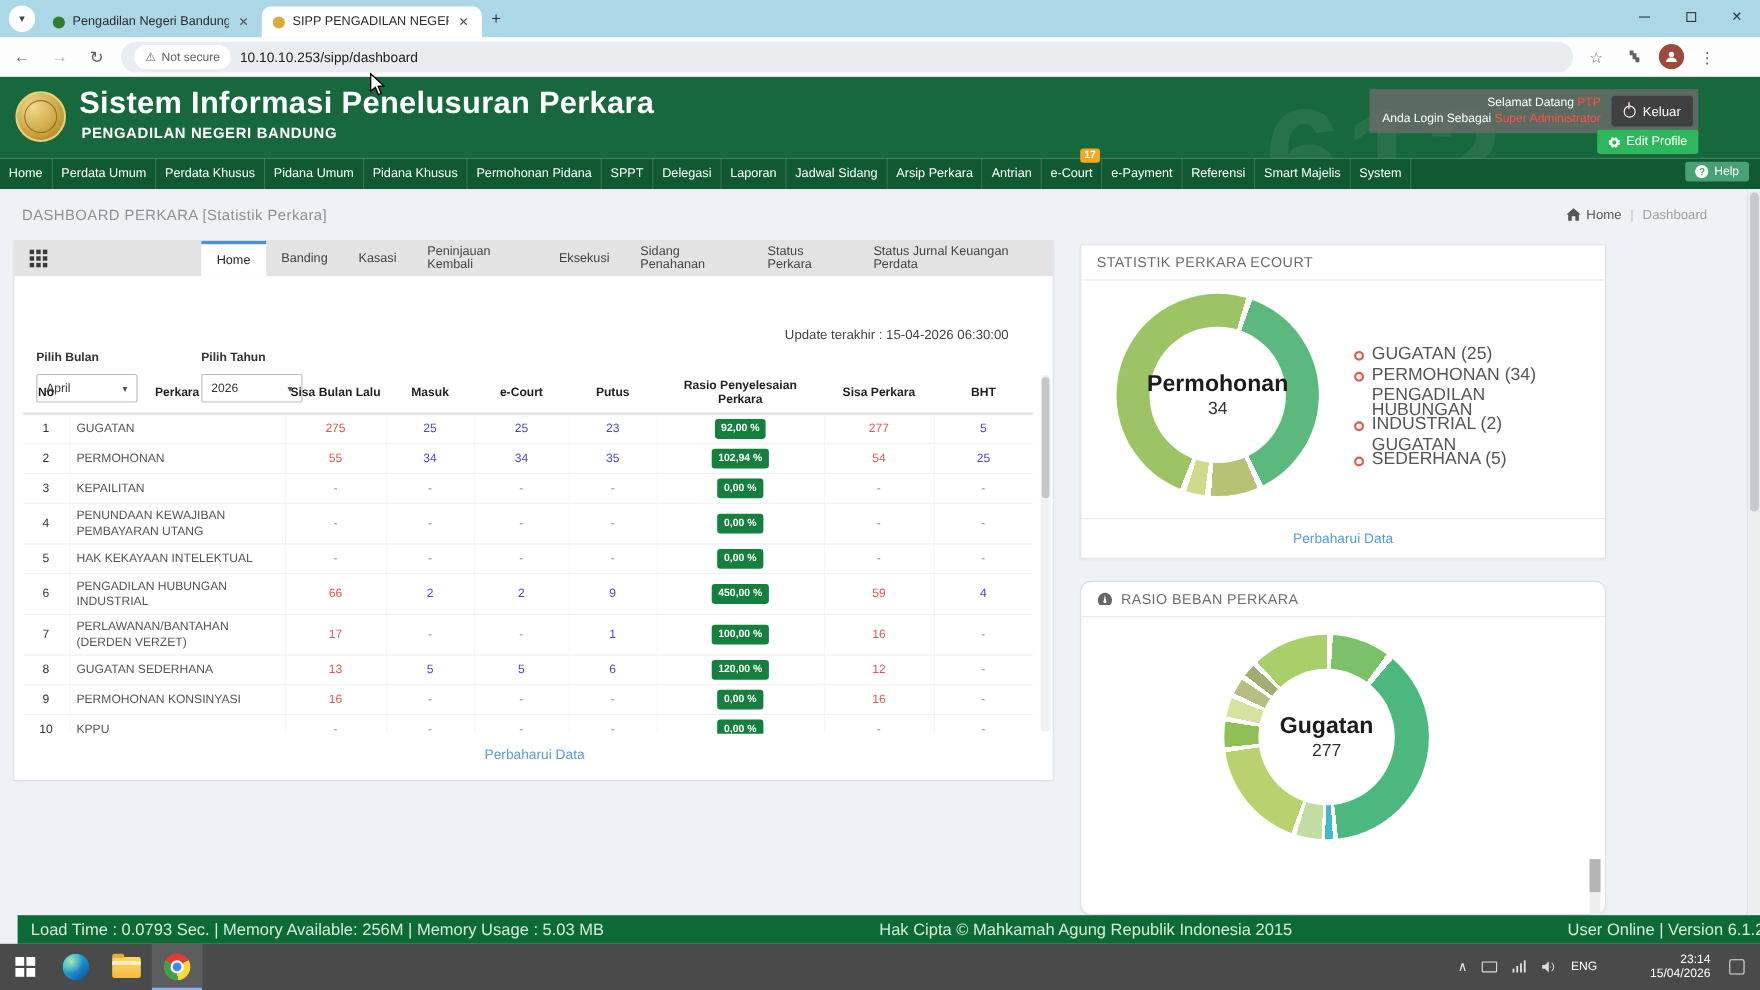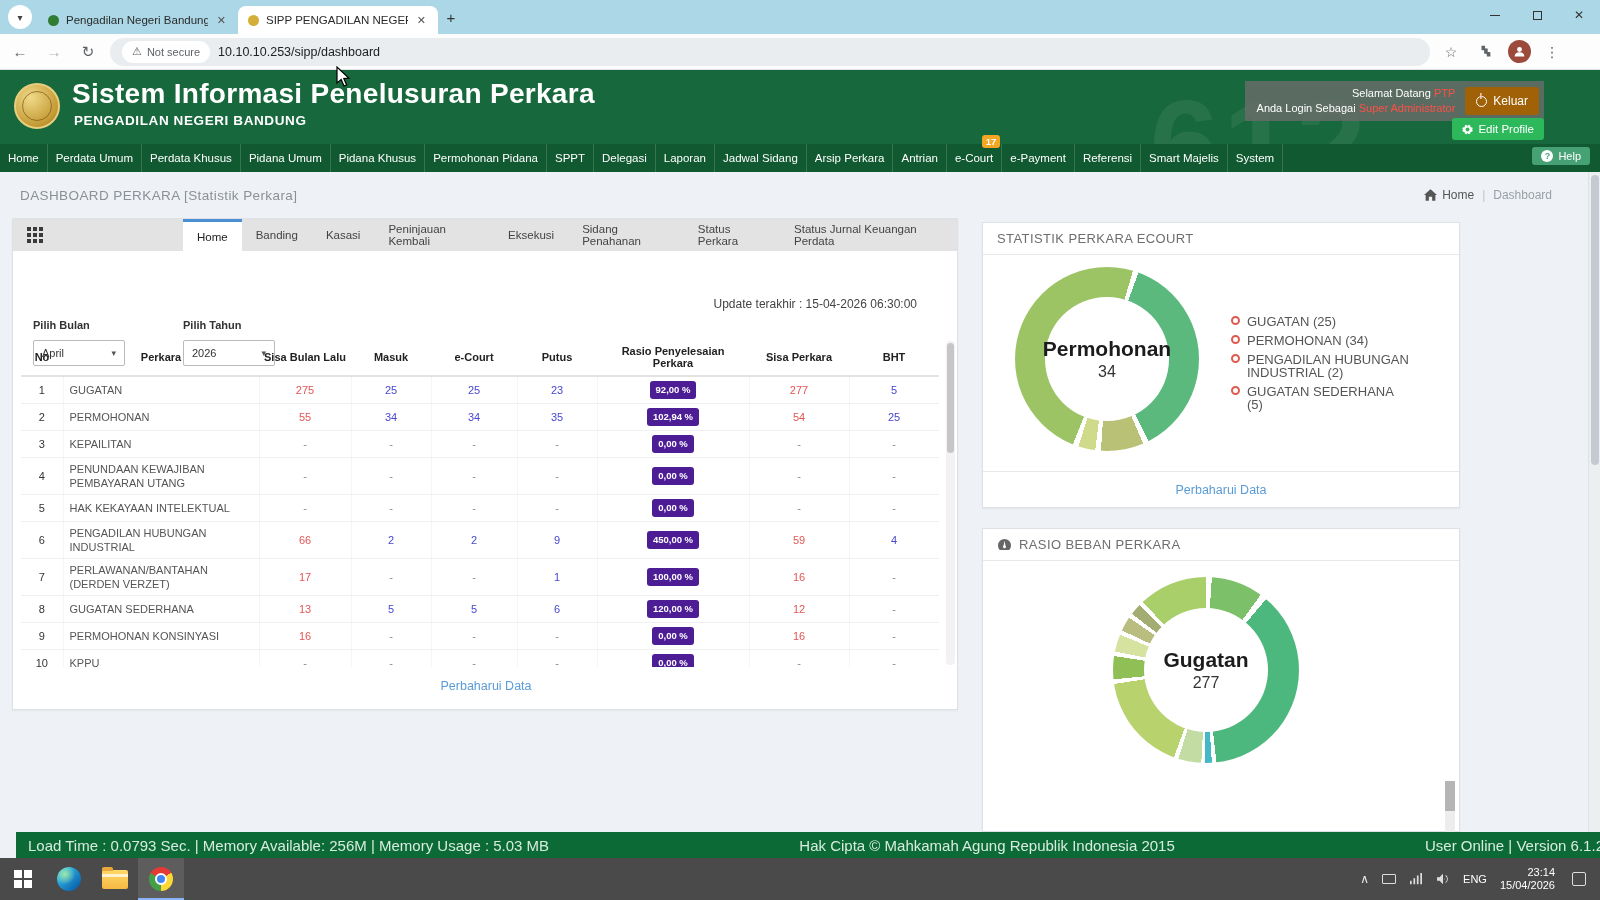--- a/index.html
+++ b/index.html
@@ -33,21 +33,21 @@
   #headwrap { position:absolute; left:0; top:70px; width:1600px; height:114px; overflow:hidden; }
   #appheader { position:absolute; left:0; top:0; width:1600px; height:74px; background:#17683c; }
   #watermark { position:absolute; right:230px; top:2px; font-size:125px; font-weight:bold; color:rgba(255,255,255,0.07); letter-spacing:4px; }
   #seal { position:absolute; left:14px; top:13px; width:46px; height:46px; border-radius:50%; background:radial-gradient(circle at 35% 30%, #f0d98a, #c49a33 70%, #8a671c); border:2px solid #e8cf7e; }
   #seal::after { content:""; position:absolute; inset:6px; border-radius:50%; border:1.5px solid rgba(120,85,20,0.7); }
   #apptitle { position:absolute; left:72px; top:8px; color:#fff; font-size:28px; font-weight:bold; letter-spacing:0.3px; }
   #appsub { position:absolute; left:74px; top:43px; color:#fff; font-size:13.5px; font-weight:bold; letter-spacing:0.6px; }
   #welcomebox { position:absolute; right:56px; top:11px; background:rgba(108,108,108,0.8); display:flex; align-items:center; gap:10px; padding:5px 5px 5px 12px; }
   .wline { text-align:right; color:#fff; font-size:11px; line-height:15px; }
   .wred { color:#ff5044; }
-  #logoutbtn { background:#a16207; color:#fff; font-size:12px; padding:7px 11px; border-radius:3px; display:flex; align-items:center; gap:6px; }
+  #logoutbtn { background:#404040; color:#fff; font-size:12px; padding:7px 11px; border-radius:3px; display:flex; align-items:center; gap:6px; }
   .pwr { position:relative; width:11px; height:11px; border:1.6px solid #fff; border-radius:50%; }
   .pwr i { position:absolute; left:50%; top:-4px; width:1.6px; height:6px; background:#e8584a; border-left:1.6px solid #fff; transform:translateX(-1.6px); }
   #editprofile { position:absolute; right:56px; top:48px; background:#2eb85c; color:#fff; font-size:11.5px; padding:5px 10px; border-radius:3px; display:flex; align-items:center; gap:5px; }
 
   #navbar { position:absolute; left:0; top:74px; width:1600px; height:28px; background:#115a31; display:flex; align-items:stretch; }
   .nav-item { position:relative; display:flex; align-items:center; padding:0 8px; color:#fff; font-size:11.5px; border-right:1px solid rgba(255,255,255,0.16); white-space:nowrap; }
   .nav-badge { position:absolute; top:-9px; right:1px; background:#f5a623; color:#fff; font-size:9.5px; font-weight:bold; padding:1px 4px; border-radius:3px; }
   #helpbtn { position:absolute; right:10px; top:3px; background:#46a275; color:#fff; font-size:11px; padding:3px 9px; border-radius:3px; display:flex; align-items:center; gap:5px; }
   .qmark { width:12px; height:12px; border-radius:50%; background:#fff; color:#46a275; font-size:9px; font-weight:bold; display:flex; align-items:center; justify-content:center; }
 
@@ -74,39 +74,39 @@
   .fselect .chev { font-size:9px; color:#555; }
   #updatetxt { position:absolute; right:40px; top:78px; font-size:12px; color:#444; }
 
   #tablewrap { position:absolute; left:8px; top:120px; width:918px; height:328px; overflow:hidden; }
   table { width:100%; border-collapse:collapse; table-layout:fixed; }
   th { font-size:11px; color:#222; padding:6px 4px; border-bottom:2px solid #e2e2e2; font-weight:bold; }
   td { font-size:11px; color:#333; padding:4px 6px; border-bottom:1px solid #f0f0f0; border-right:1px solid #f5f5f5; text-align:center; line-height:14px; }
   td.pname { text-align:left; color:#555; }
   col.c-no{width:42px} col.c-nm{width:196px} col.c-sl{width:92px} col.c-mk{width:80px} col.c-ec{width:86px} col.c-pt{width:80px} col.c-rs{width:152px} col.c-sp{width:100px} col.c-bh{width:90px}
   .vred { color:#e25555; } .vblue { color:#4747d1; } .vdash { color:#888; }
-  .badge { display:inline-block; background:#4c1d95; color:#fff; font-size:9.5px; font-weight:bold; padding:2px 6px; border-radius:3px; }
+  .badge { display:inline-block; background:#15803d; color:#fff; font-size:9.5px; font-weight:bold; padding:2px 6px; border-radius:3px; }
   #tscroll { position:absolute; right:2px; top:122px; width:9px; height:324px; background:#f2f2f2; border-radius:4px; }
   #tscroll i { position:absolute; left:1px; top:2px; width:7px; height:110px; background:#c6c6c6; border-radius:4px; display:block; }
   #refresh1 { position:absolute; left:0; width:946px; top:460px; text-align:center; font-size:12.5px; color:#5b9bd5; }
 
   .panelhead { height:32px; display:flex; align-items:center; gap:7px; padding:0 14px; font-size:13px; color:#6e6e6e; letter-spacing:0.4px; border-bottom:1px solid #e8e8e8; }
   #card1 { left:982px; top:50px; width:478px; height:286px; }
   #donut1 { position:absolute; left:32px; top:44px; width:184px; height:184px; border-radius:50%; }
   #donut2 { position:absolute; left:130px; top:48px; width:186px; height:186px; border-radius:50%; }
   .donut::after { content:""; position:absolute; inset:16.5%; background:#fff; border-radius:50%; }
   .dcenter { position:absolute; inset:0; display:flex; flex-direction:column; align-items:center; justify-content:center; z-index:2; }
   .dcenter .dn { font-size:21px; font-weight:bold; color:#1c1c1c; }
   .dcenter .dv { font-size:16px; color:#333; margin-top:2px; }
   #legend { position:absolute; left:248px; top:92px; display:flex; flex-direction:column; gap:6px; }
-  .lgitem { display:flex; gap:7px; font-size:13px; color:#555; max-width:180px; line-height:13px; }
+  .lgitem { display:flex; gap:7px; font-size:16px; color:#555; max-width:180px; line-height:13px;align-items:flex-end; }
   .lgdot { flex:none; width:9px; height:9px; border:2px solid #e05a4e; border-radius:50%; margin-top:1px; }
   #card1foot { position:absolute; left:0; bottom:0; width:100%; height:36px; border-top:1px solid #e8e8e8; display:flex; align-items:center; justify-content:center; font-size:12.5px; color:#5b9bd5; }
 
-  #card2 { left:982px; top:356px; width:478px; height:304px; }
+  #card2 { left:982px; top:356px; width:478px; height:304px;border-radius:10px; }
   #rlist { position:absolute; left:10px; top:250px; width:450px; }
   .rrow { display:flex; justify-content:space-between; align-items:center; height:34px; border-top:1px solid #ececec; padding:0 14px 0 10px; font-size:11.5px; color:#555; background:#fdfdfd; }
   .rval { color:#e25555; } .rval b { font-weight:bold; }
   #rscroll { position:absolute; right:4px; top:252px; width:10px; height:52px; background:#ededed; }
   #rscroll i { display:block; width:10px; height:30px; background:#b5b5b5; }
 
   #pagescroll { position:absolute; right:0; top:0; width:12px; height:660px; background:#eceef0; border-left:1px solid #dfe2e5; }
   #pagescroll i { display:block; margin:3px 2px; width:8px; height:290px; background:#c4cad0; border-radius:4px; }
 
   
@@ -118,21 +118,21 @@
   #starticon i { background:#fff; }
   #edgeicon { width:24px; height:24px; border-radius:50%; background:radial-gradient(circle at 32% 30%, #9fe8a9 0%, rgba(159,232,169,0) 45%), linear-gradient(135deg,#35c5f0 10%,#0b63ae 85%); }
   #foldericon { position:relative; width:26px; height:19px; background:linear-gradient(#ffd969,#f5b942); border-radius:2px; }
   #foldericon::before { content:""; position:absolute; left:0; top:-3px; width:11px; height:4px; background:#e8a93a; border-radius:2px 2px 0 0; }
   #foldericon::after { content:""; position:absolute; left:0; top:4px; width:26px; height:3px; background:#fff3cf; }
   #chromeicon { position:relative; width:24px; height:24px; border-radius:50%; background:conic-gradient(from -60deg, #e53935 0 33%, #fdd835 33% 66%, #43a047 66% 100%); }
   #chromeicon::after { content:""; position:absolute; inset:6px; border-radius:50%; background:#4285f4; border:2.5px solid #fff; }
   #tray { margin-left:auto; display:flex; align-items:center; gap:13px; padding-right:14px; color:#fff; }
   .trayglyph { color:#e8e8e8; font-size:12px; }
   #engtxt { font-size:11px; }
-  #clock { text-align:right; font-size:11px; line-height:13px; }
+  #clock { text-align:right; font-size:11px; line-height:13px;margin-left:35px; }
   #notifbox { width:14px; height:14px; border:1.3px solid #ddd; border-radius:2px; margin-left:4px; }
   #traybar1 { width:14px; height:10px; border:1.3px solid #ddd; border-radius:1px; }
 
   #cursor { position:absolute; left:336px; top:66px; z-index:99; }
 </style>
 </head>
 <body>
 
 <div id="tabbar">
   <div class="tab-search">▾</div>

